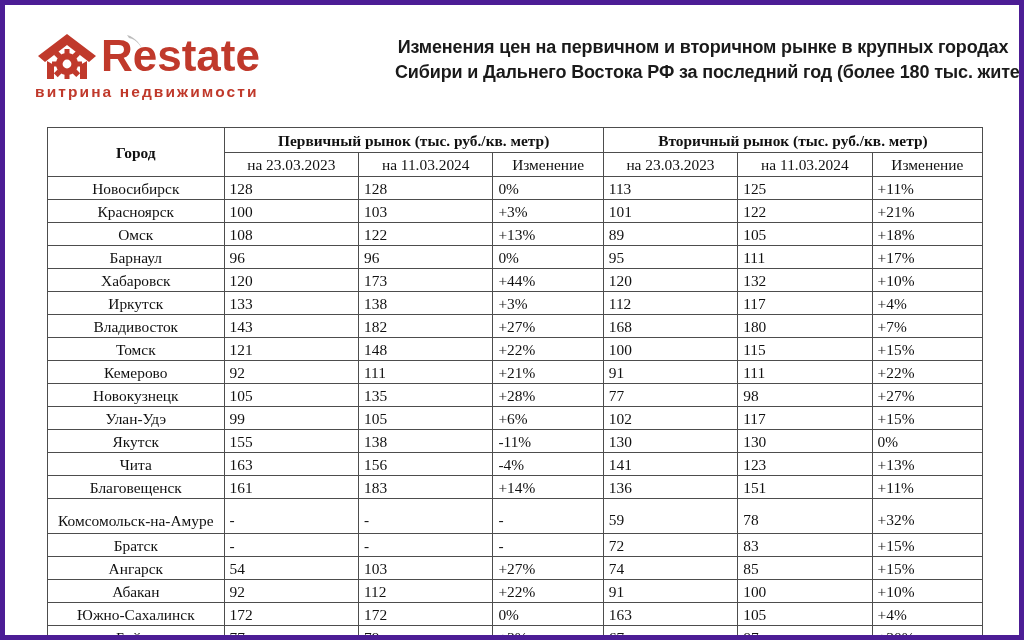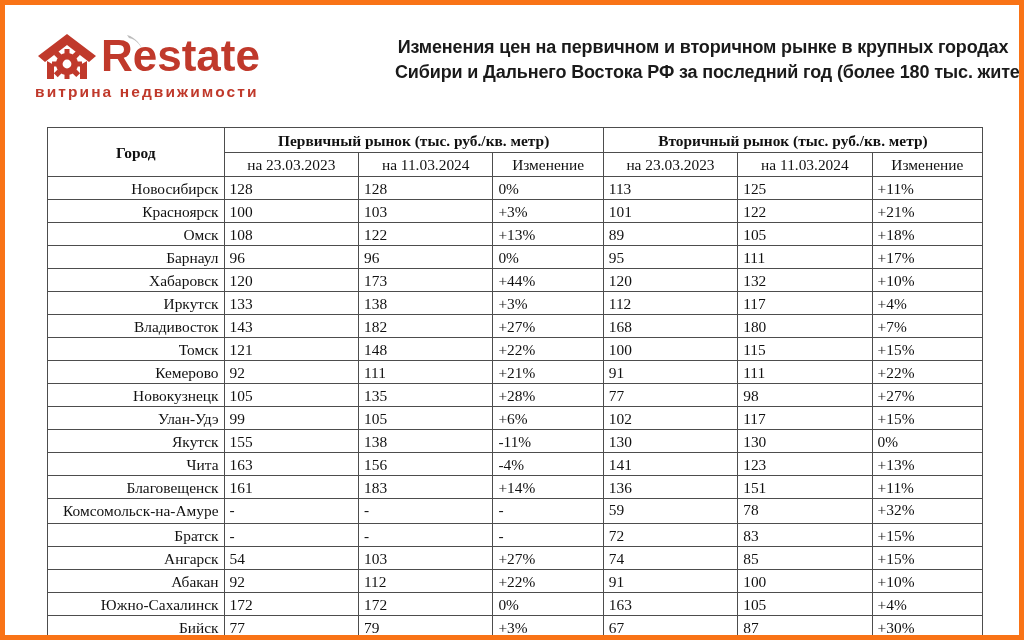--- a/index.html
+++ b/index.html
@@ -6,21 +6,21 @@
     margin: 0;
     padding: 0;
     background: #ffffff;
   }
   #page {
     position: relative;
     width: 1024px;
     height: 640px;
     background: #ffffff;
     box-sizing: border-box;
-    border: 5px solid #f97316;
+    border: 5px solid #4c1d95;
     overflow: hidden;
     font-family: "Liberation Serif", "DejaVu Serif", serif;
   }
 
   
   .header {
     position: relative;
     height: 112px;
     box-sizing: border-box;
   }
@@ -109,23 +109,23 @@
   }
   table.grid thead th.city-head {
     font-weight: 700;
   }
   table.grid tbody td {
     height: 22px;
     text-align: left;
     font-weight: 400;
   }
   table.grid tbody td.city {
-    text-align: right;
-  }
-  tr.tall td { height: 44px; vertical-align: top; padding-top: 2px; }
+    text-align: center;
+  }
+  tr.tall td { height: 44px; vertical-align: top; padding-top: 12px; }
   tr.tall td.city { line-height: 19px; }
 
   .c-city  { width: 176px; }
   .c-num   { width: 134px; }
   .c-chg   { width: 110px; }
 </style>
 </head>
 <body>
 
 <div id="page">

